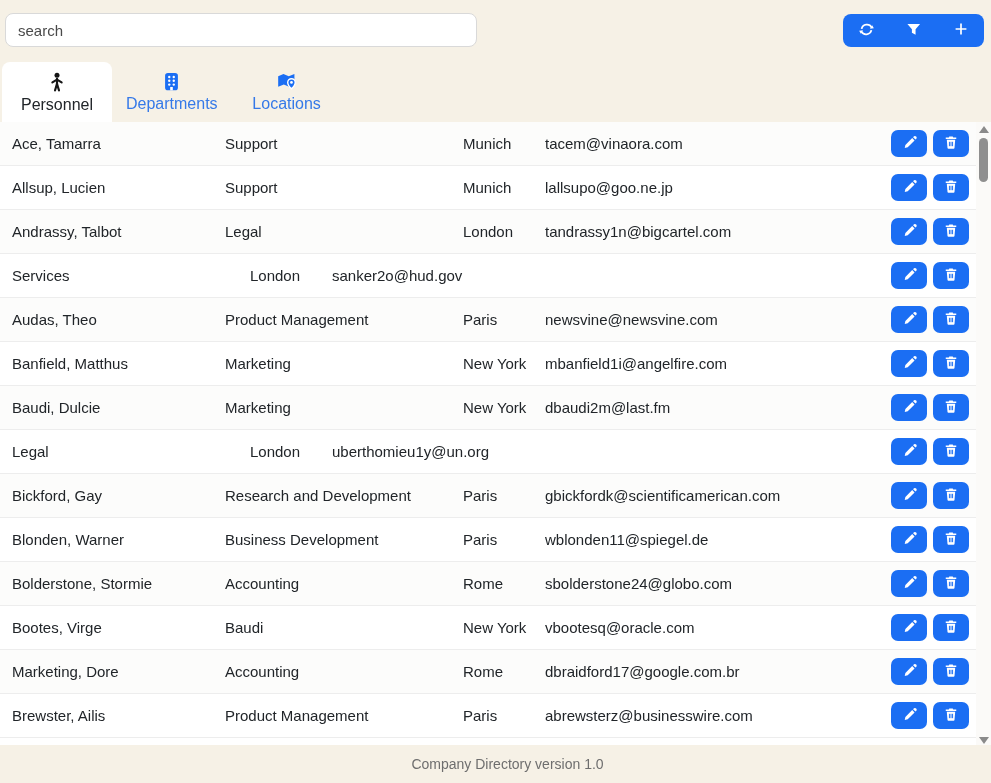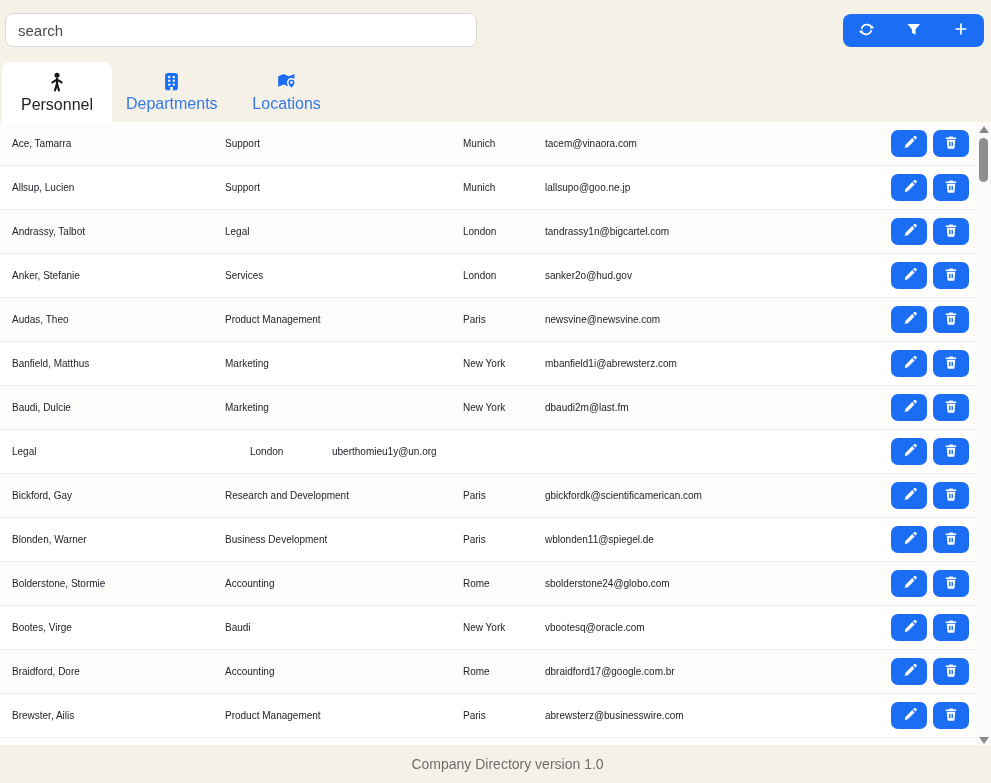--- a/index.html
+++ b/index.html
@@ -48,21 +48,21 @@
   .tab-icon{height:20px;display:flex;align-items:flex-end;}
   .tab-icon.blue{color:var(--primary);}
   .tab-icon.dark{color:#151515;}
   
   .table{
     position:absolute;left:0;top:122px;width:991px;height:623px;background:#fff;
   }
   .row{
     display:flex;align-items:center;height:44px;
     border-bottom:1px solid var(--row-border);
-    padding-left:12px;font-size:10px;
+    padding-left:12px;font-size:15px;
   }
   .row:nth-child(odd){background:#fcfcfb;}
   .cell{white-space:nowrap;overflow:hidden;}
   .cell.name{width:213px;}
   .cell.dept{width:238px;}
   .cell.city{width:82px;}
   .cell.email{flex:1;}
   .actions{display:flex;gap:6px;padding-right:22px;}
   .action-btn{
     width:36px;height:27px;border:none;border-radius:7px;background:var(--primary);
@@ -240,21 +240,20 @@
             <path fill="#fff" d="M6 1h4l.5 1.3H14v1.6H2V2.3h3.5L6 1z"></path>
             <path fill="#fff" d="M3.2 4.9h9.6l-.8 9.4a1 1 0 0 1-1 .7H5a1 1 0 0 1-1-.7l-.8-9.4z"></path>
             <path class="trash-lines" fill="none" stroke-width="1.1" d="M6.2 7.2v5M8 7.2v5M9.8 7.2v5"></path>
           </svg>
         </span>
       </button>
     </span>
   </div>
 
   <div class="row">
-    <span class="cell name">Anker, Stefanie</span>
     <span class="cell dept">Services</span>
     <span class="cell city">London</span>
     <span class="cell email">sanker2o@hud.gov</span>
     <span class="actions">
       <button class="action-btn">
         <span>
           <svg width="15" height="15" viewBox="0 0 16 16">
             <path fill="#fff" d="M12.8 1.4a1.8 1.8 0 0 1 2.5 2.5l-1 1-2.5-2.5 1-1z"></path>
             <path fill="#fff" d="M10.9 3.3l2.5 2.5-7.3 7.3-3.2.7.7-3.2 7.3-7.3z"></path>
           </svg>
@@ -295,21 +294,21 @@
           </svg>
         </span>
       </button>
     </span>
   </div>
 
   <div class="row">
     <span class="cell name">Banfield, Matthus</span>
     <span class="cell dept">Marketing</span>
     <span class="cell city">New York</span>
-    <span class="cell email">mbanfield1i@abrewsterz.com</span>
+    <span class="cell email">mbanfield1i@angelfire.com</span>
     <span class="actions">
       <button class="action-btn">
         <span>
           <svg width="15" height="15" viewBox="0 0 16 16">
             <path fill="#fff" d="M12.8 1.4a1.8 1.8 0 0 1 2.5 2.5l-1 1-2.5-2.5 1-1z"></path>
             <path fill="#fff" d="M10.9 3.3l2.5 2.5-7.3 7.3-3.2.7.7-3.2 7.3-7.3z"></path>
           </svg>
         </span>
       </button>
       <button class="action-btn">
@@ -473,21 +472,21 @@
             <path fill="#fff" d="M6 1h4l.5 1.3H14v1.6H2V2.3h3.5L6 1z"></path>
             <path fill="#fff" d="M3.2 4.9h9.6l-.8 9.4a1 1 0 0 1-1 .7H5a1 1 0 0 1-1-.7l-.8-9.4z"></path>
             <path class="trash-lines" fill="none" stroke-width="1.1" d="M6.2 7.2v5M8 7.2v5M9.8 7.2v5"></path>
           </svg>
         </span>
       </button>
     </span>
   </div>
 
   <div class="row">
-    <span class="cell name">Braidford, Dore</span>
+    <span class="cell name">Marketing, Dore</span>
     <span class="cell dept">Accounting</span>
     <span class="cell city">Rome</span>
     <span class="cell email">dbraidford17@google.com.br</span>
     <span class="actions">
       <button class="action-btn">
         <span>
           <svg width="15" height="15" viewBox="0 0 16 16">
             <path fill="#fff" d="M12.8 1.4a1.8 1.8 0 0 1 2.5 2.5l-1 1-2.5-2.5 1-1z"></path>
             <path fill="#fff" d="M10.9 3.3l2.5 2.5-7.3 7.3-3.2.7.7-3.2 7.3-7.3z"></path>
           </svg>

